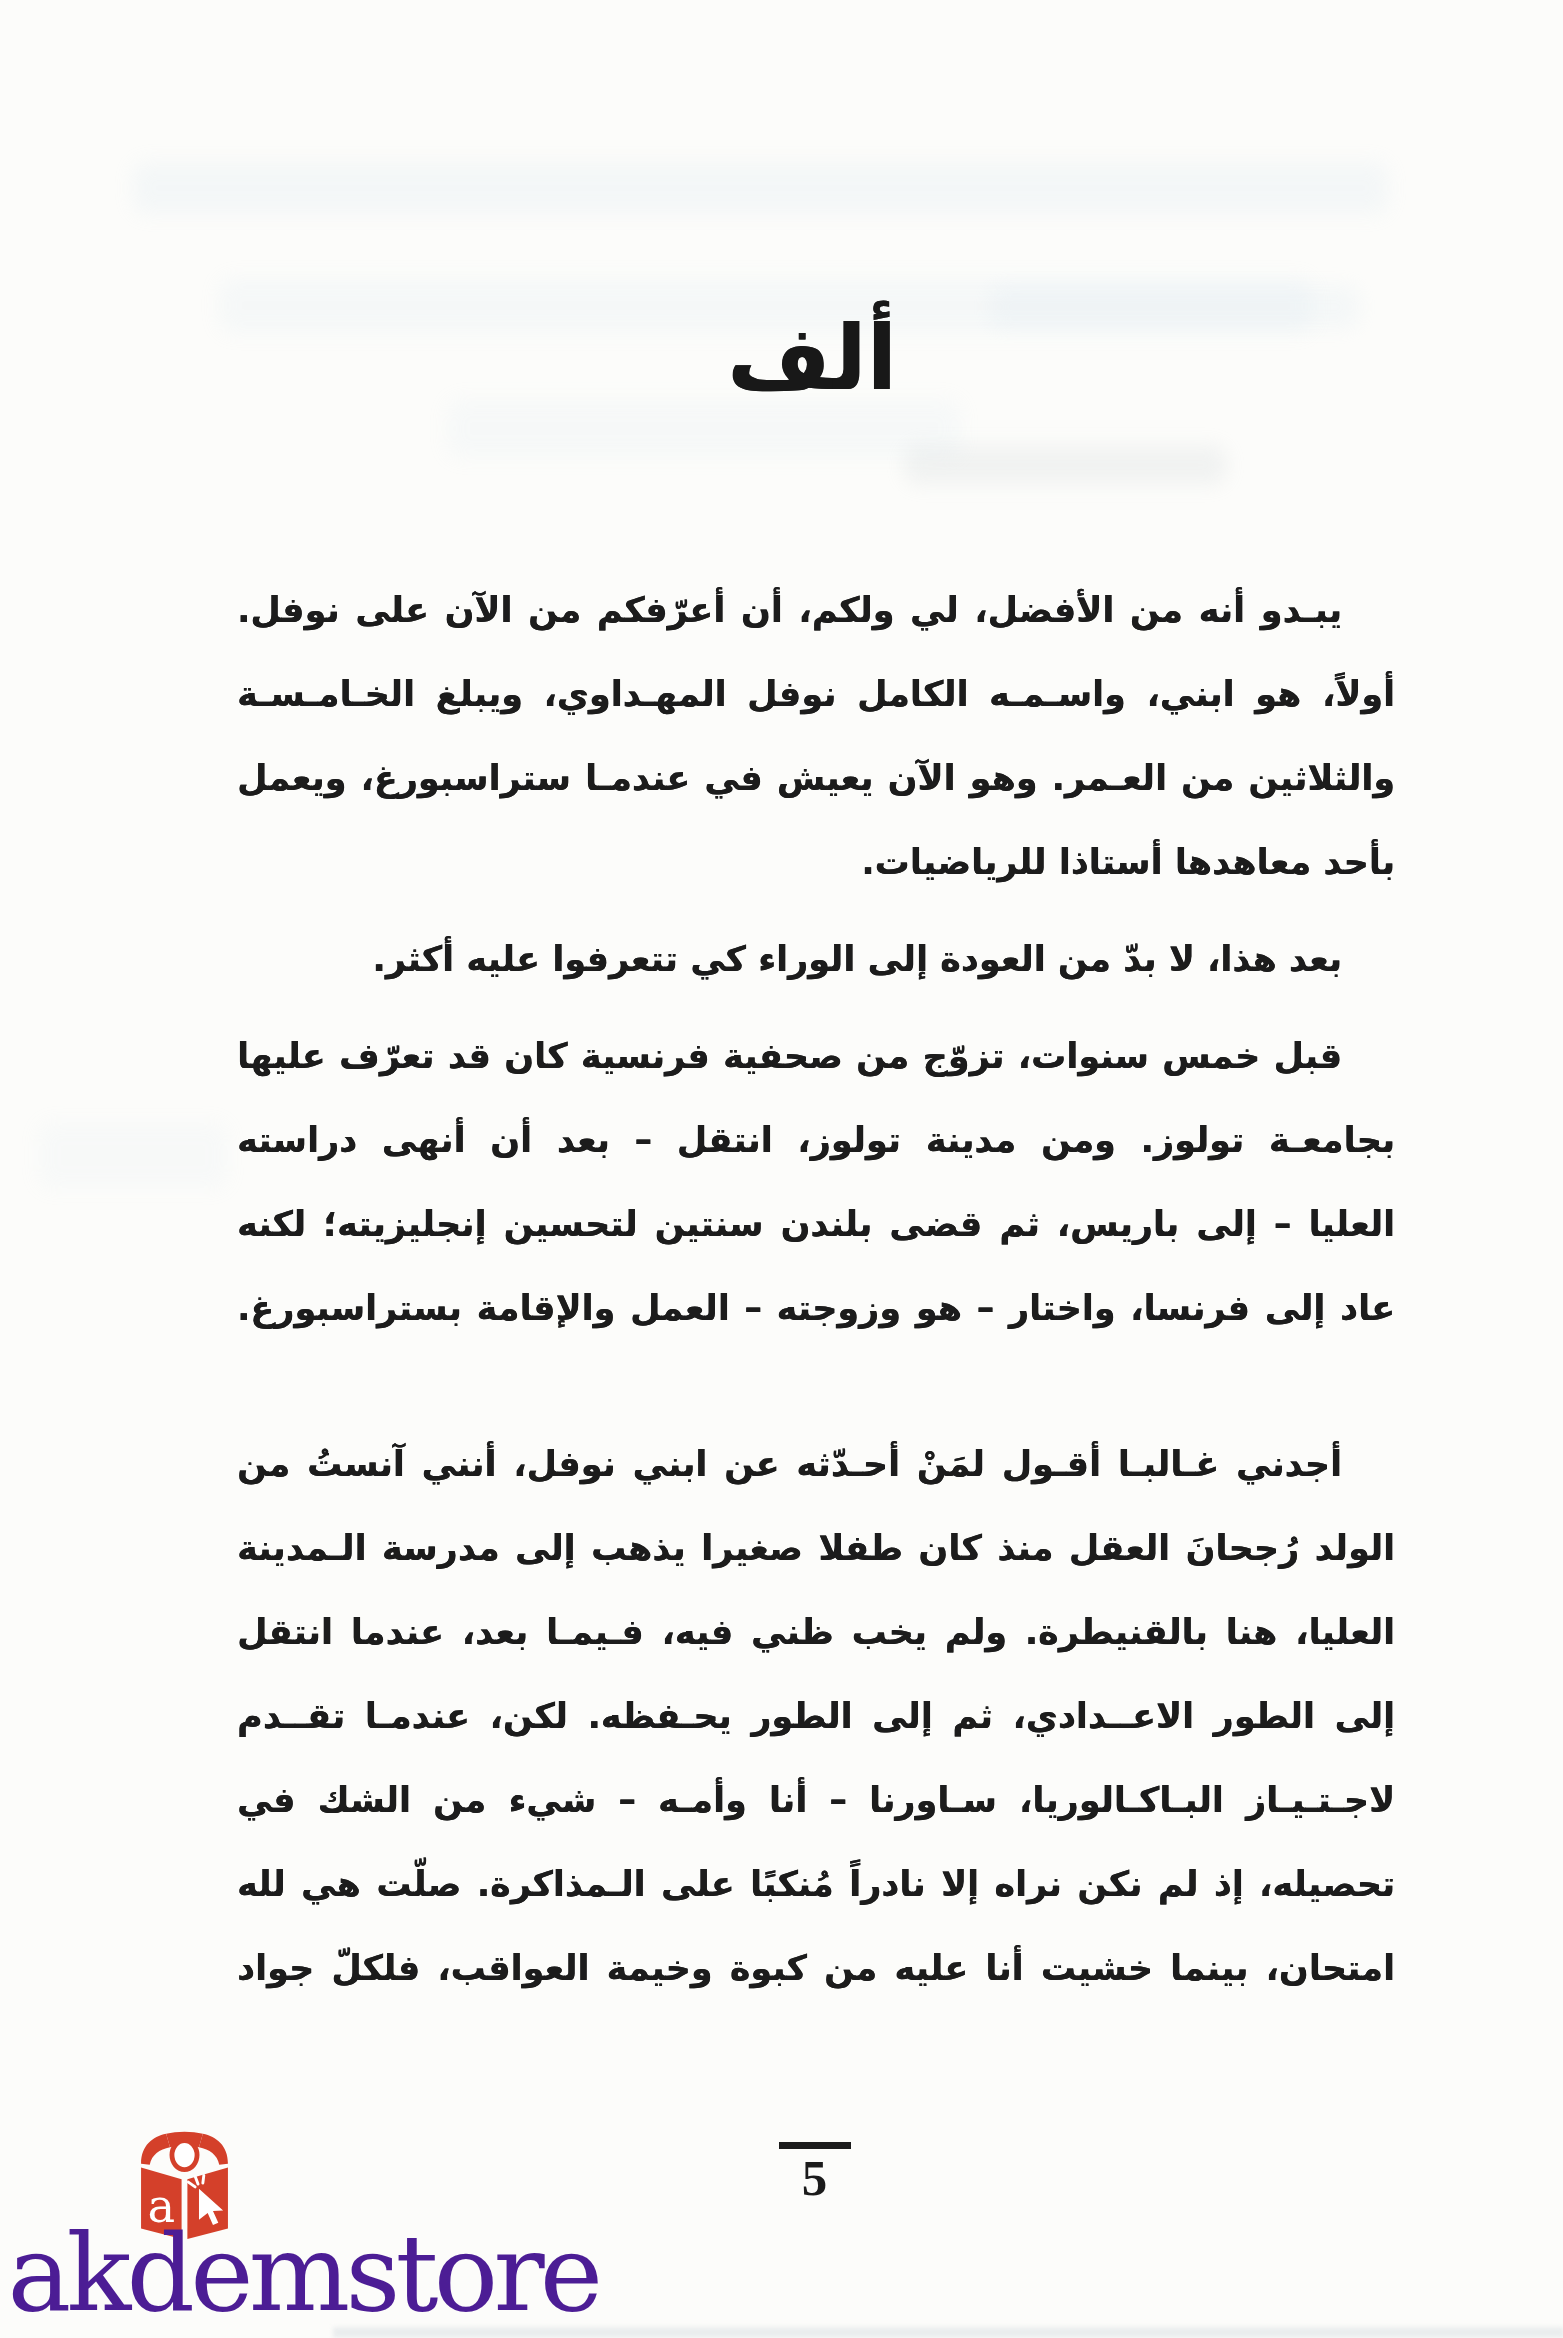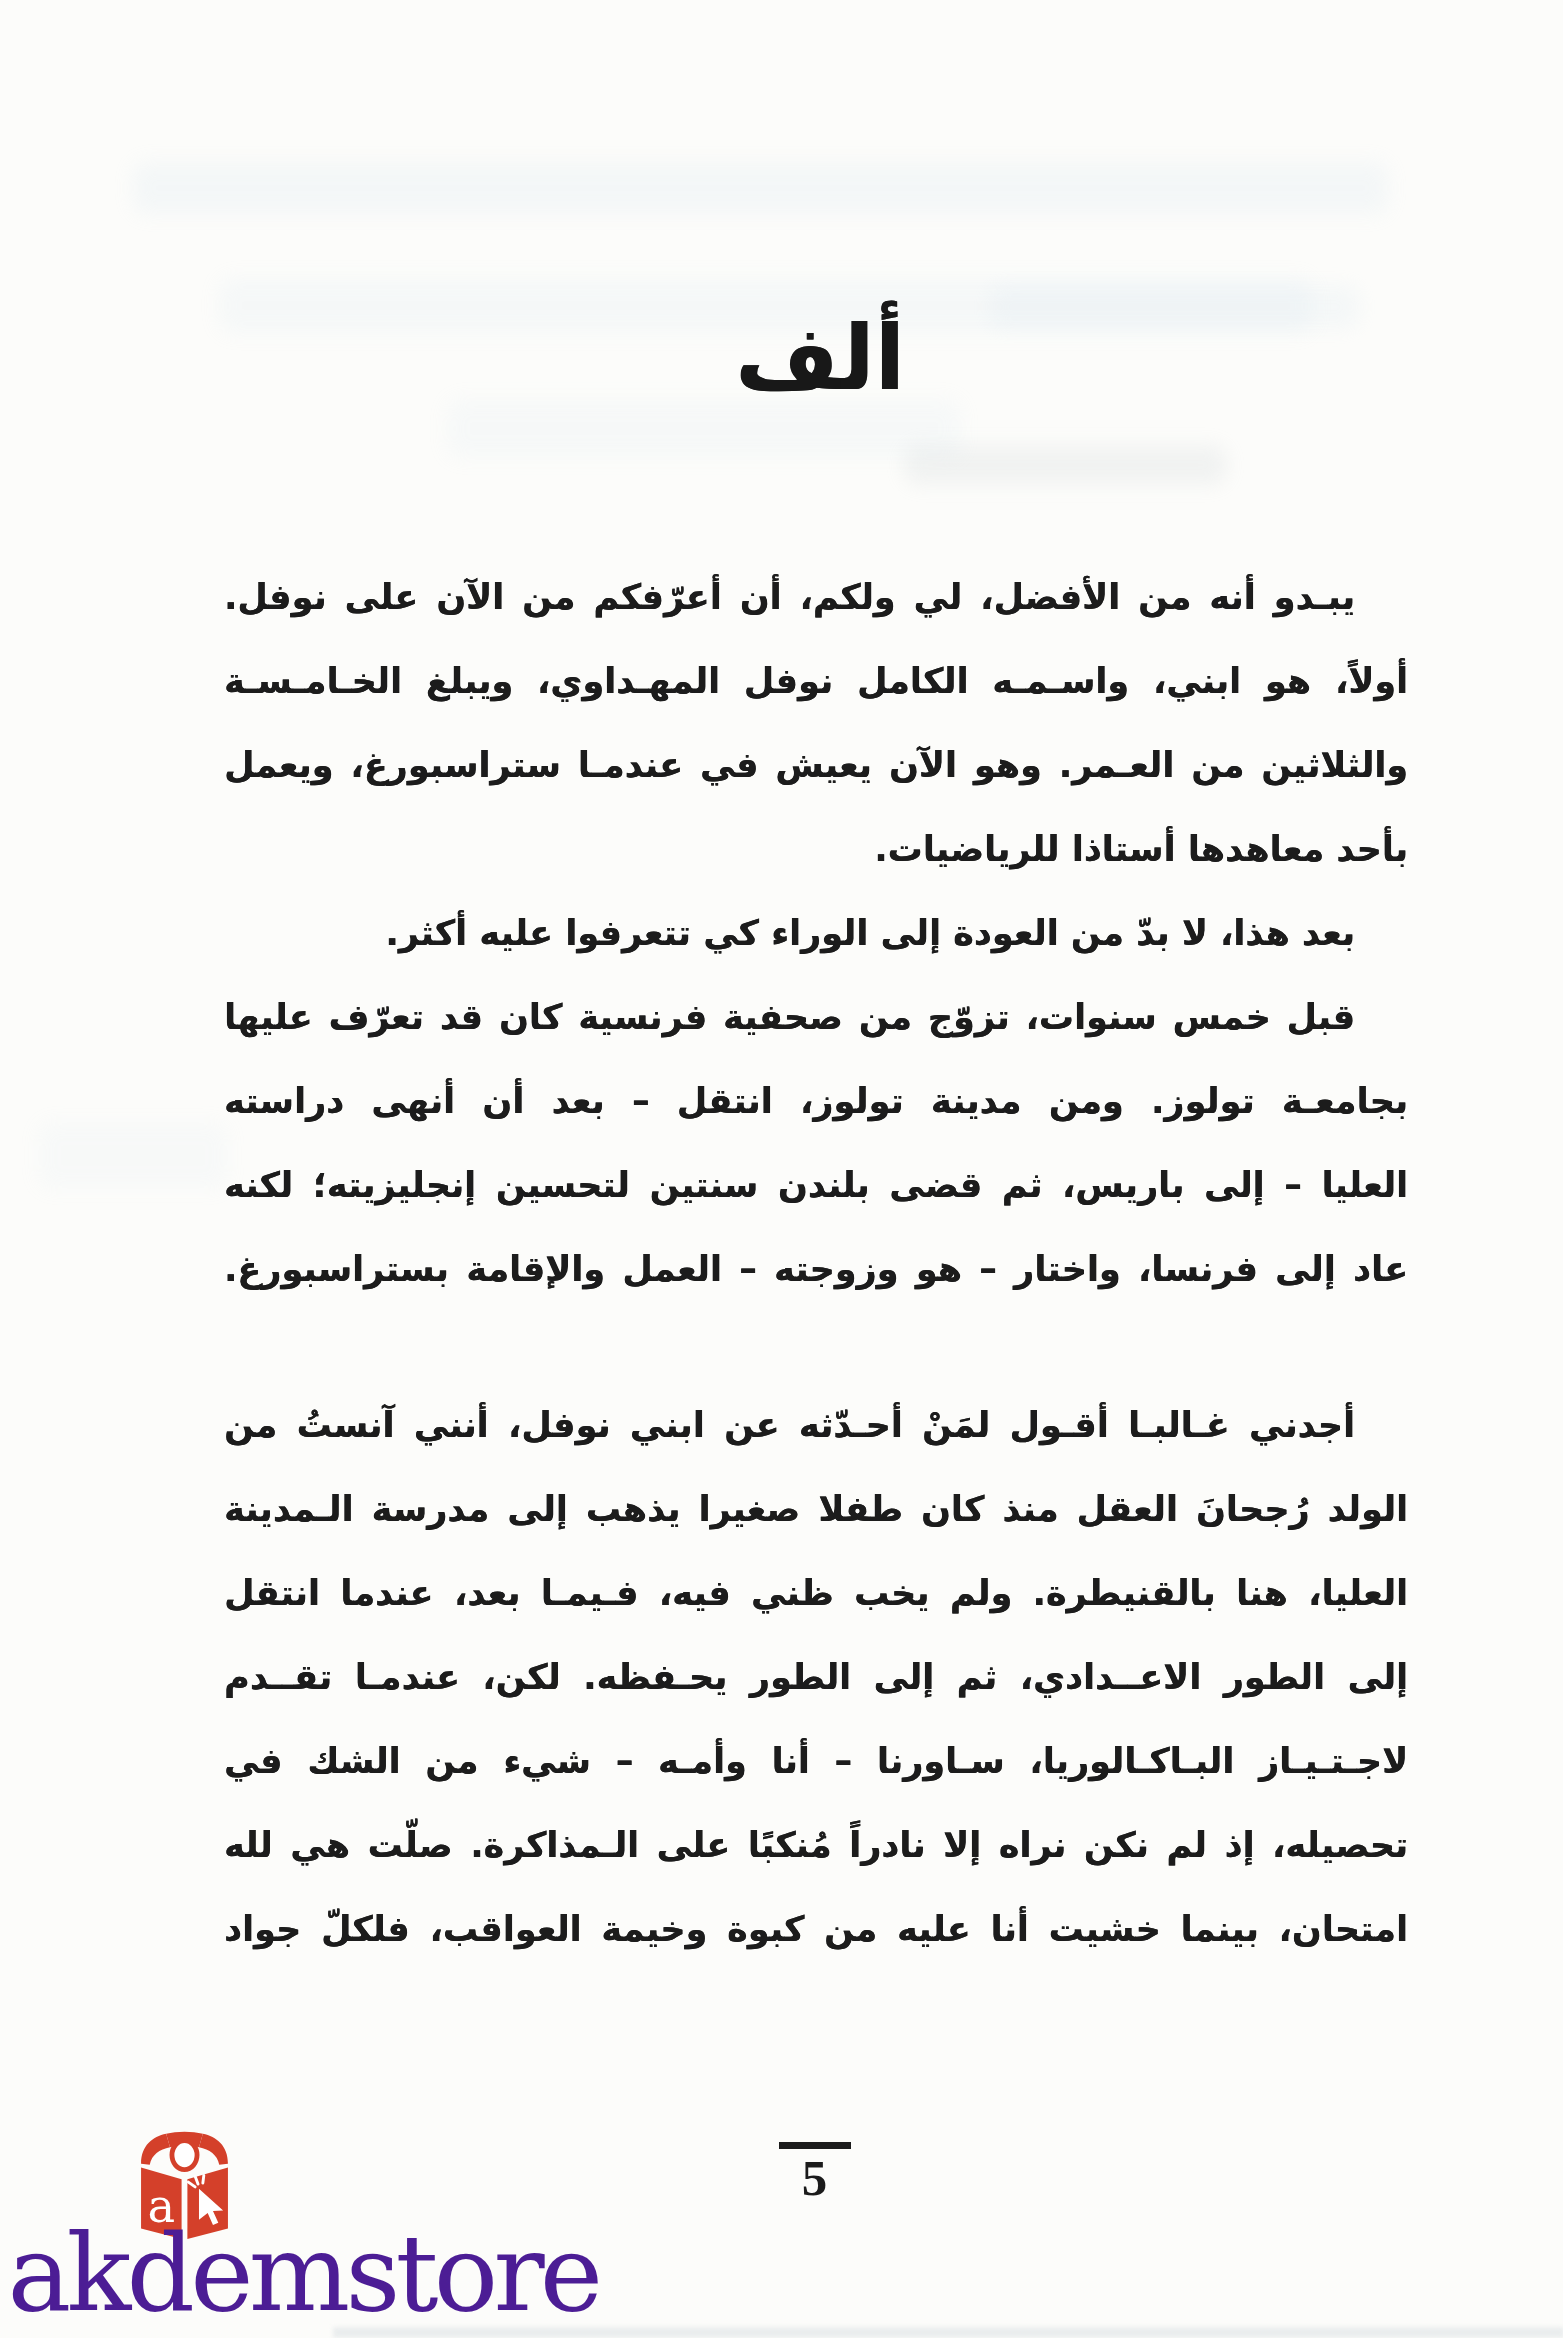--- a/index.html
+++ b/index.html
@@ -15,32 +15,32 @@
   .bleed{position:absolute;background:#cfe0ec;filter:blur(9.5px);border-radius:13.3px;pointer-events:none;}
   .b1{left:133px;top:162px;width:1255px;height:52px;opacity:.18;}
   .b2{left:219px;top:278px;width:1094px;height:55px;opacity:.14;}
   .b3{left:989px;top:285px;width:371px;height:44px;opacity:.16;}
   .b4{left:447px;top:399px;width:514px;height:59px;opacity:.12;}
   .b5{left:904px;top:445px;width:323px;height:40px;background:#b9c2c6;opacity:.16;}
   .b6{left:38px;top:1122px;width:190px;height:67px;opacity:.10;}
   .b7{left:333px;top:2327px;width:1231px;height:11.4px;background:#d9dfe2;opacity:.5;filter:blur(1.9px);border-radius:0;}
 
   .title{
-    position:absolute;left:228px;width:1184px;top:306px;
+    position:absolute;left:220px;width:1184px;top:306px;
     text-align:center;direction:rtl;
     font-weight:bold;font-size:89px;color:#181818;
     text-shadow:0.4px 0 0 currentColor;
   }
   .text-block{
     position:absolute;left:224px;right:156px;top:555px;
     direction:rtl;
     font-weight:bold;font-size:35px;color:#1c1c1c;
     text-shadow:0.3px 0 0 currentColor;
   }
-  .para{margin:0;}
+  .para{margin:13px;}
   .para.section-break{margin-top:72px;}
   .line{
     line-height:84px;height:84px;
     white-space:nowrap;overflow:hidden;
     text-align:right;
   }
   .line.j{text-align:justify;text-align-last:justify;}
   .line.ind{padding-right:53px;}
 
   .footer{position:absolute;left:749px;top:2142px;width:131px;text-align:center;}

